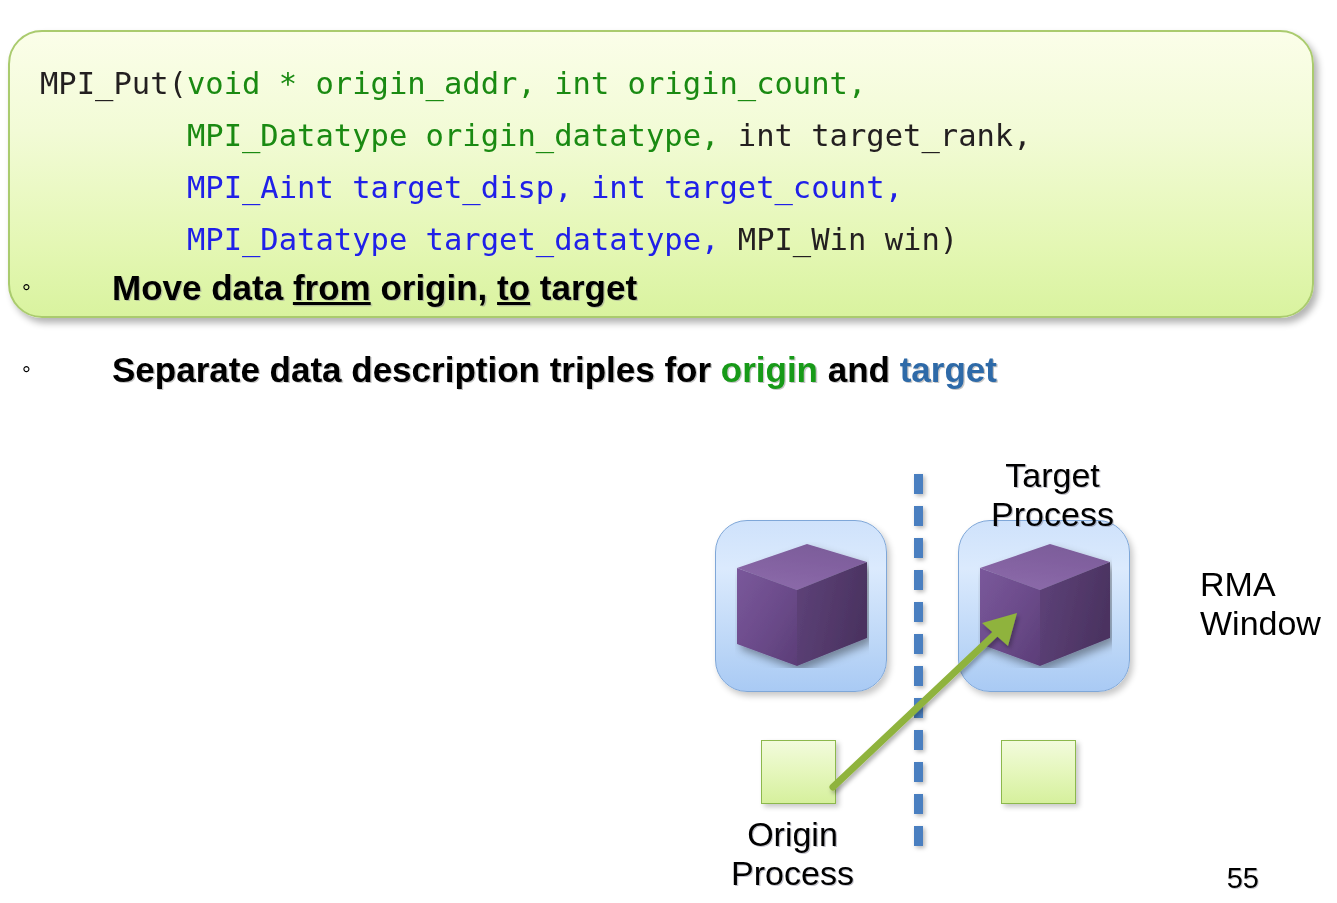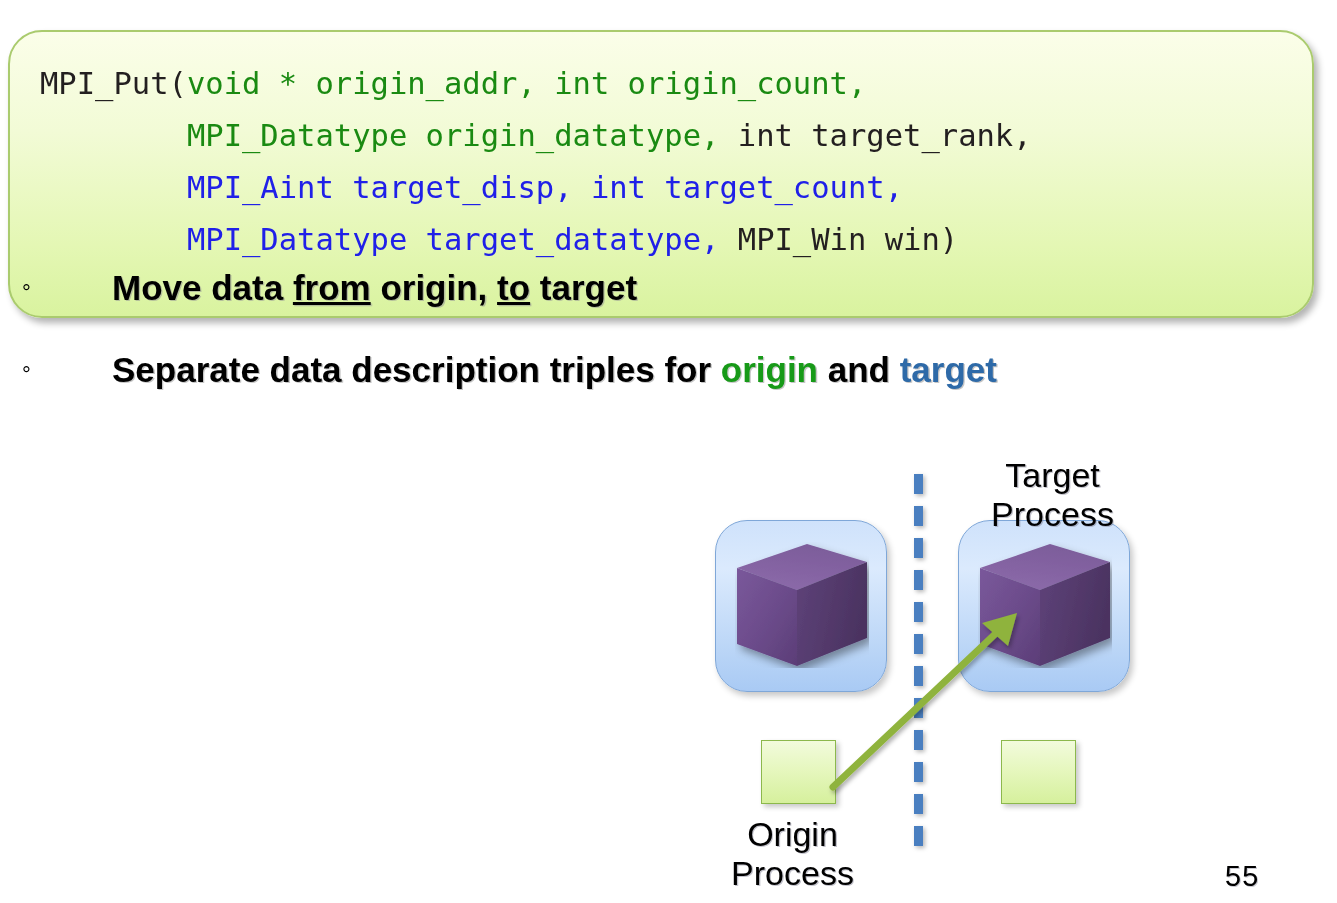--- a/index.html
+++ b/index.html
@@ -166,21 +166,21 @@
     width: 1337px;
     height: 473px;
     pointer-events: none;
   }
 
   
   #slide-number {
     position: absolute;
     right: 78px;
     bottom: 8px;
-    font-family: Liberation Mono, monospace;
+    font-family: Liberation Sans, sans-serif;
     font-size: 29px;
     color: #000000;
     text-shadow: 1px 1px 0 rgba(120,120,140,0.4);
   }
 </style>
 </head>
 <body>
 
 <div id="code-box">
   <div id="code-text"><span class="tok-black">MPI_Put(</span><span class="tok-green">void * origin_addr, int origin_count,</span>
@@ -275,15 +275,17 @@
     <g filter="url(#arrShadow)">
       <line x1="833" y1="357" x2="1010" y2="190" stroke="#8fb33c" stroke-width="7" stroke-linecap="round"></line>
       <polygon points="1017,183 982,193 1008,216" fill="#8fb33c"></polygon>
     </g>
   </svg>
 
   <div class="proc-label" id="label-target-process">Target
 Process</div>
   <div class="proc-label" id="label-origin-process">Origin
 Process</div>
+  <div class="side-label" id="label-rma-window">RMA
+Window</div>
 </div>
 
 <div id="slide-number">55</div>
 
 </body></html>

